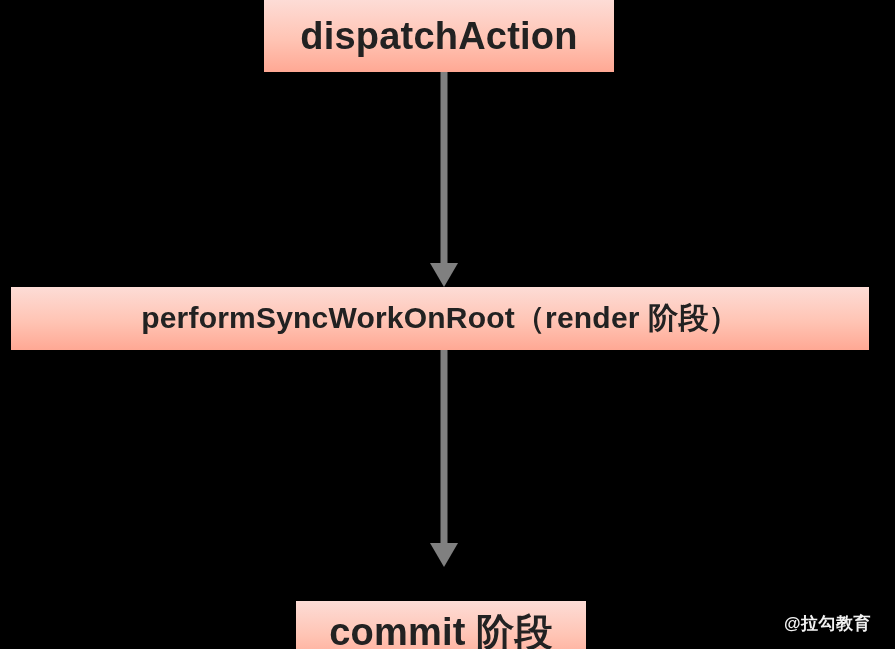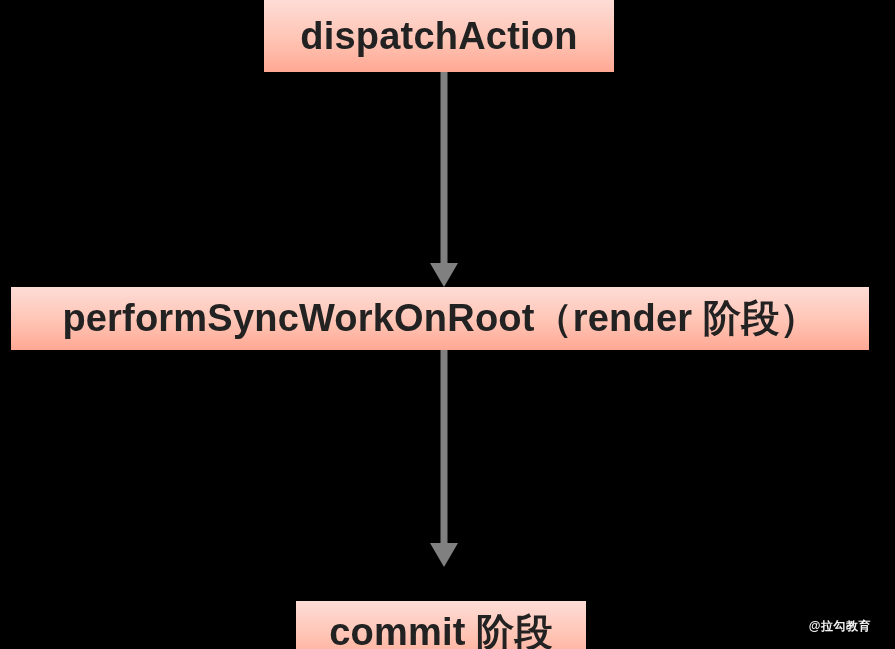--- a/index.html
+++ b/index.html
@@ -40,21 +40,21 @@
     width: 350px;
     height: 72px;
     font-size: 38px;
   }
 
   #node-perform-sync-work {
     left: 11px;
     top: 287px;
     width: 858px;
     height: 63px;
-    font-size: 38px;
+    font-size: 30px;
   }
 
   #node-commit {
     left: 296px;
     top: 567px;
     width: 290px;
     height: 63px;
     font-size: 38px;
     margin-top: 34px;
   }
@@ -66,21 +66,21 @@
     top: 0;
     pointer-events: none;
   }
 
   
   #watermark {
     position: absolute;
     right: 24px;
     bottom: 14px;
     color: #FFFFFF;
-    font-size: 12px;
+    font-size: 17px;
     font-weight: bold;
     letter-spacing: 0.5px;
     opacity: 0.95;
     white-space: nowrap;
   }
 </style>
 </head>
 <body>
 
 <div id="canvas">

